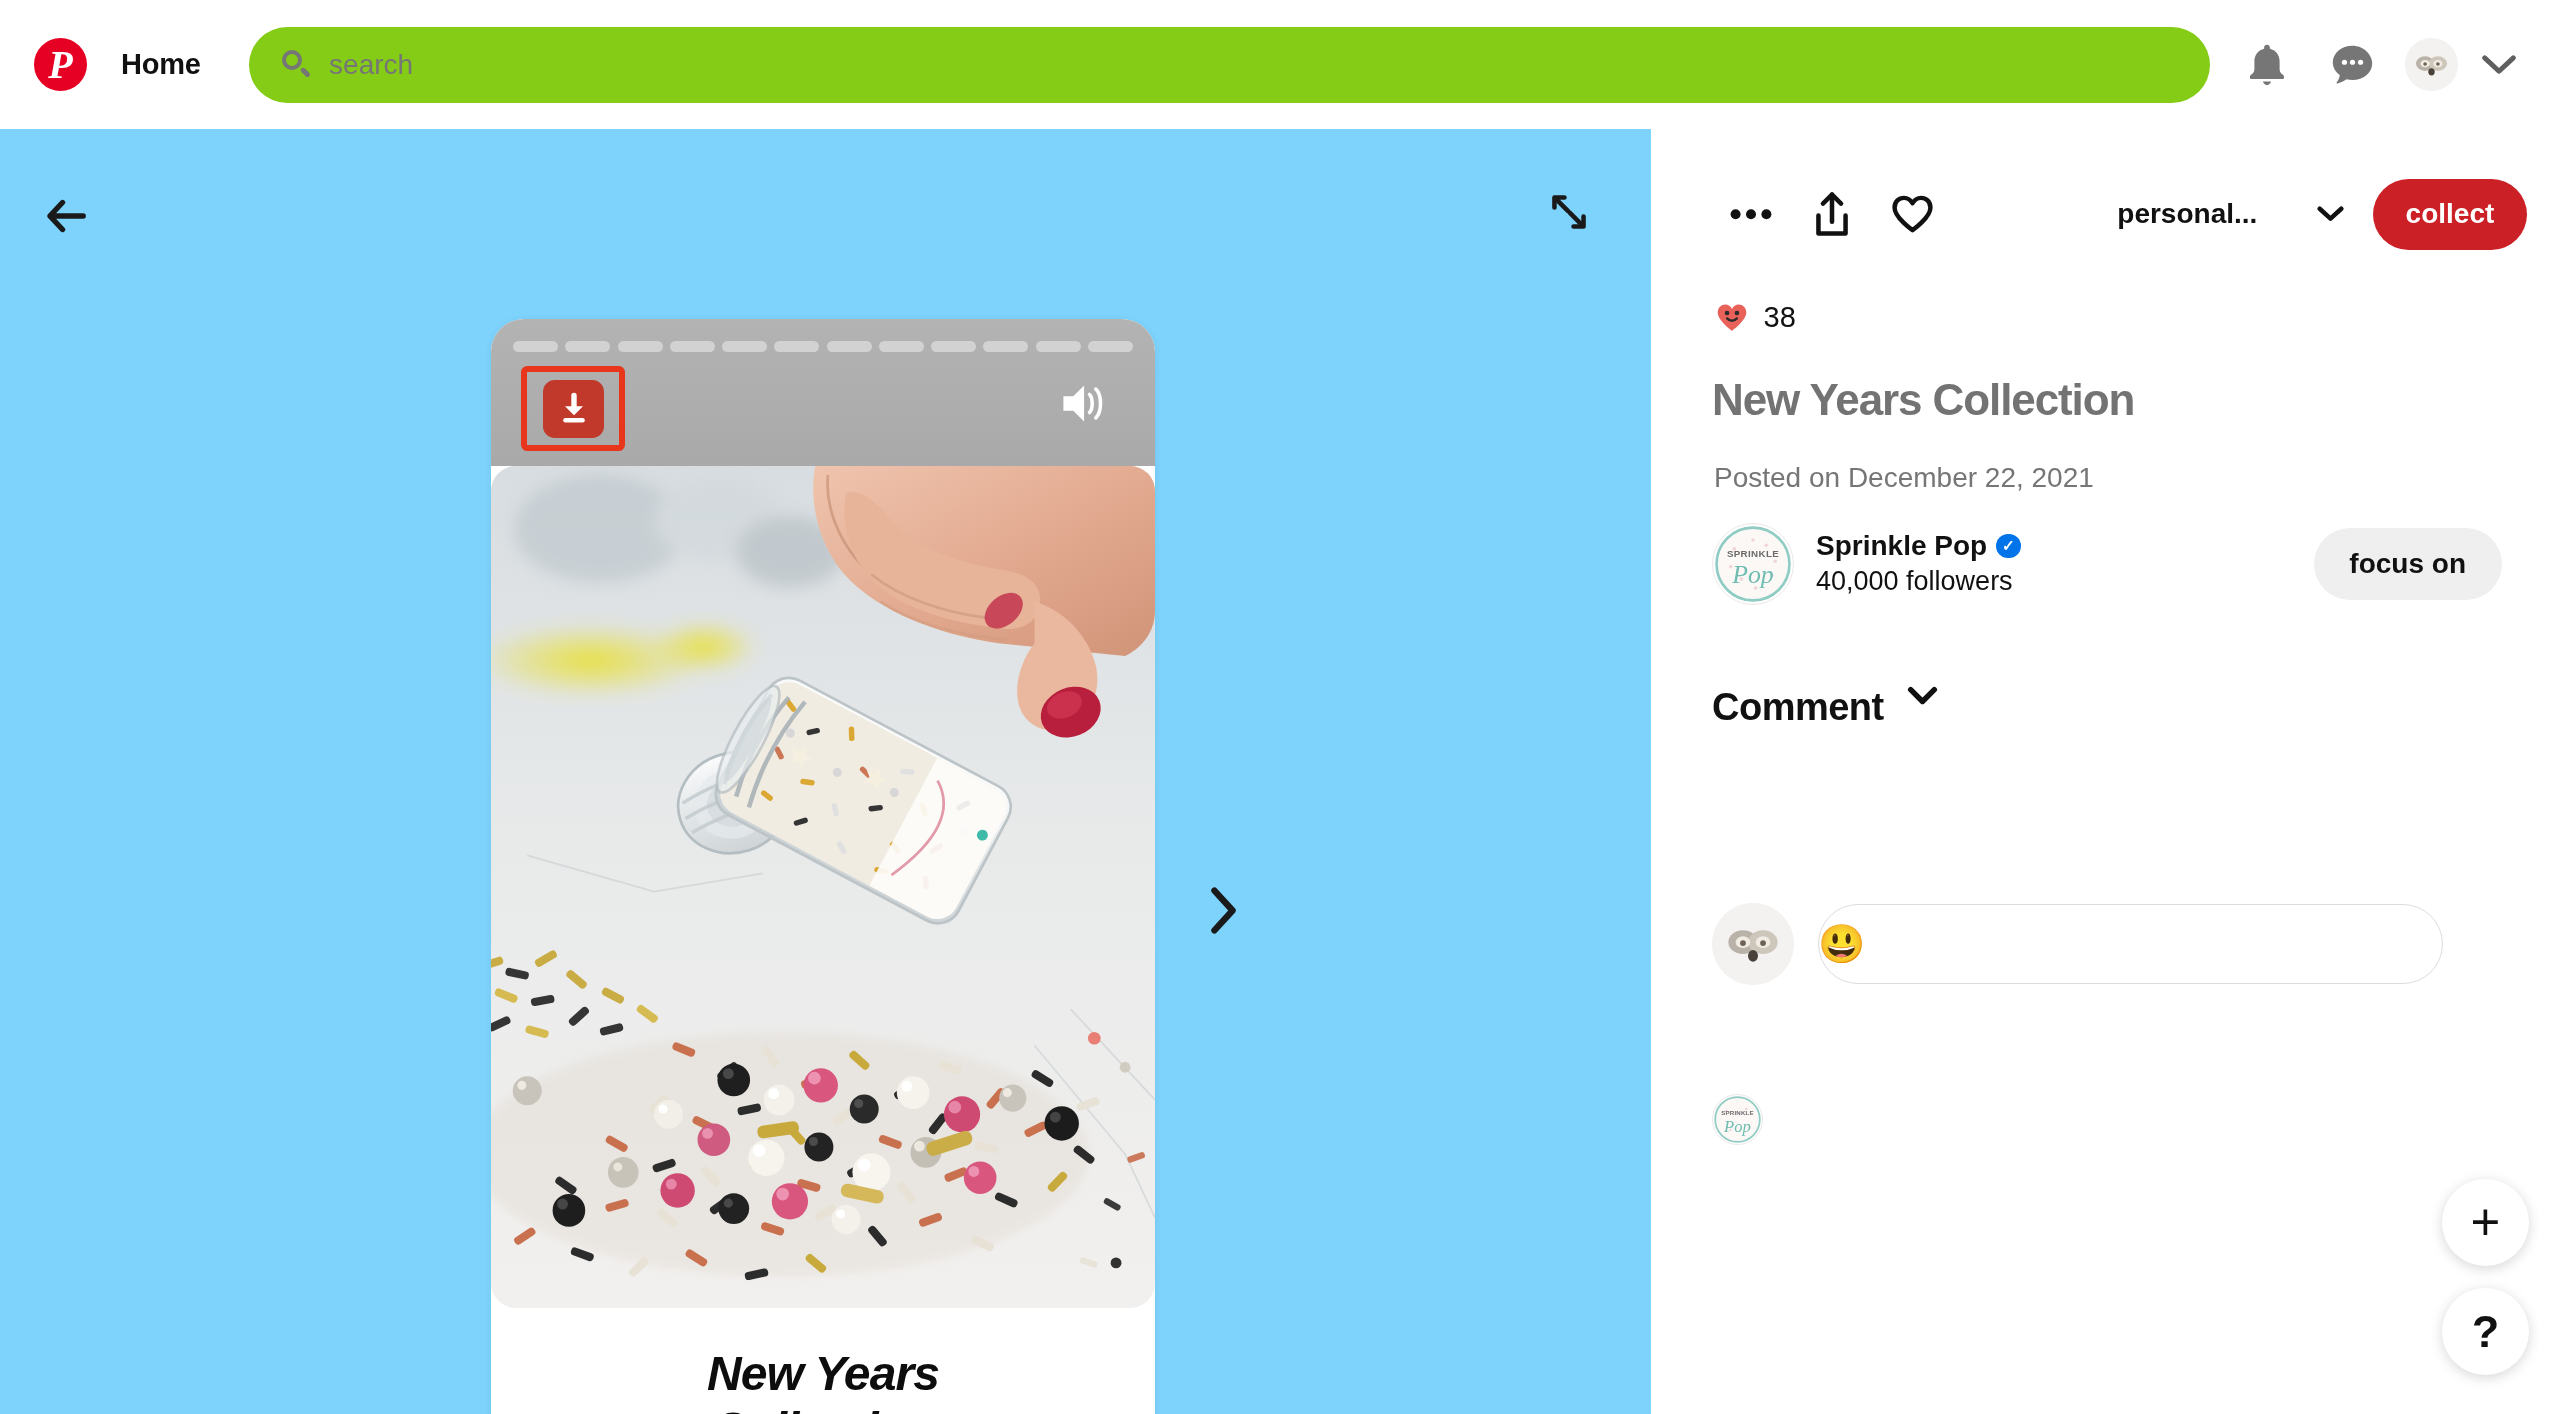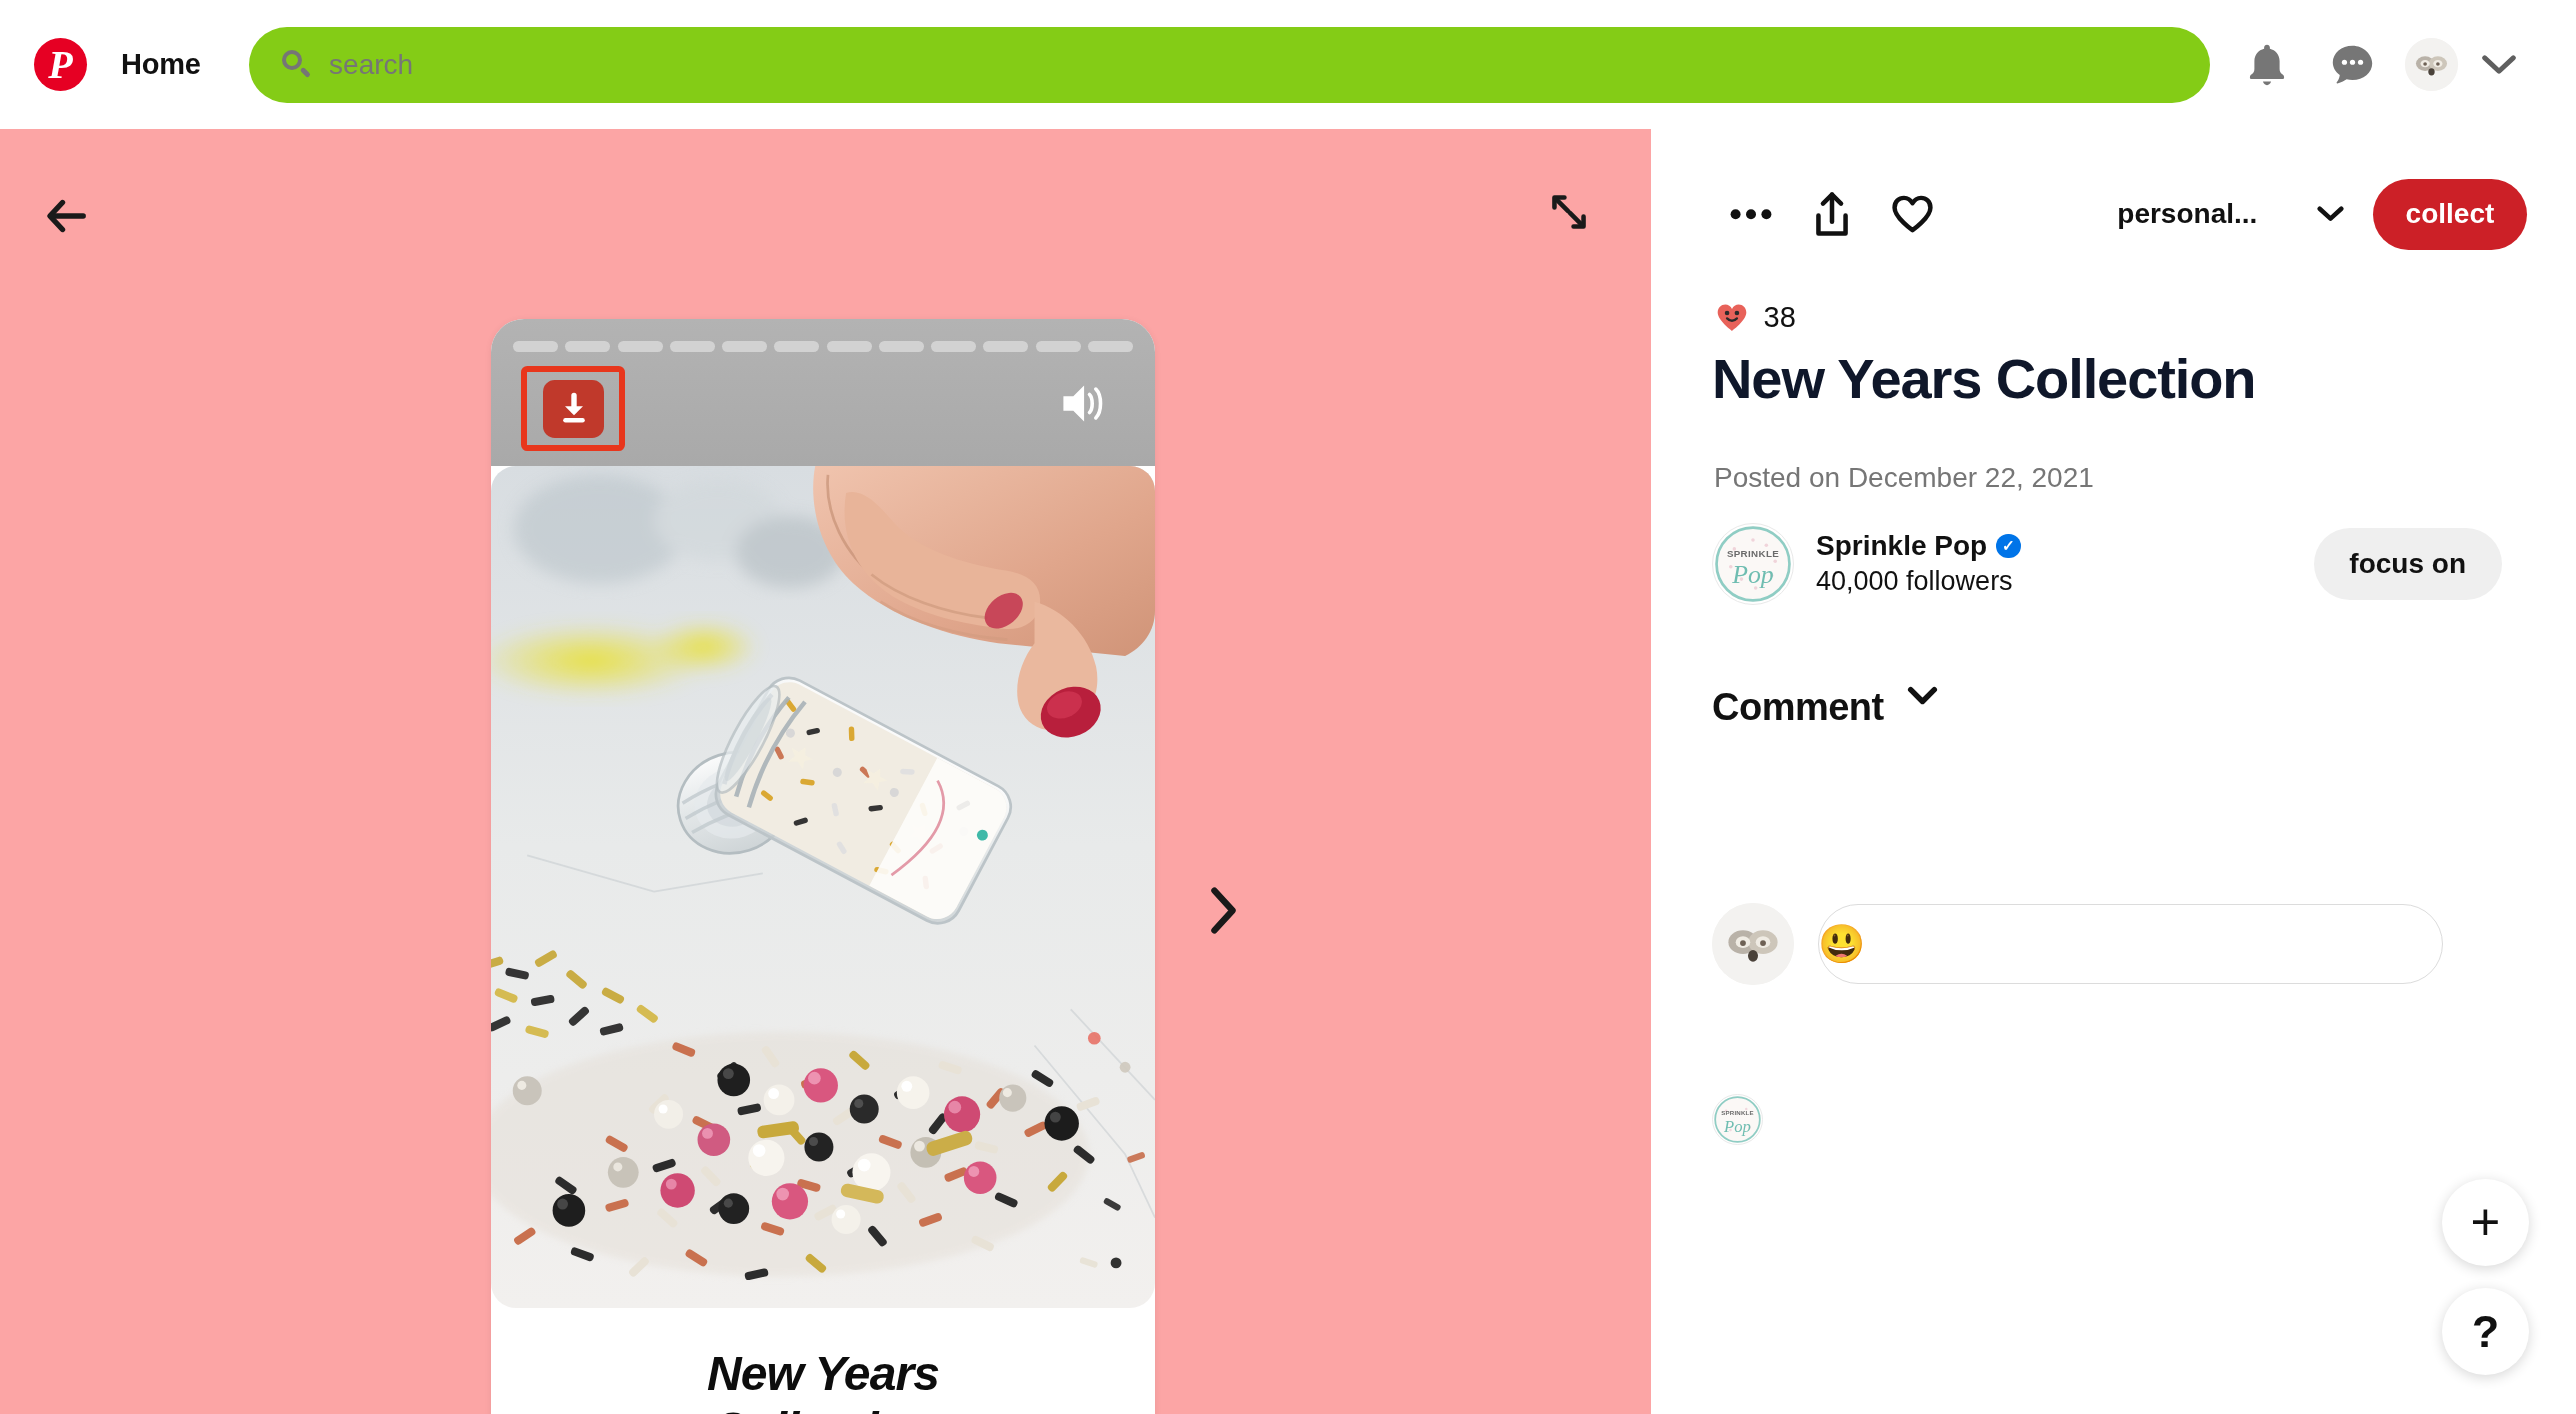--- a/index.html
+++ b/index.html
@@ -74,21 +74,21 @@
   .chevron-btn {
     width: 47px; height: 47px; margin-right: 23.5px;
     display: flex; align-items: center; justify-content: center;
     cursor: pointer;
   }
 
   
   .content-area {
     position: absolute; top: 129px; left: 0;
     width: 1651px; height: 1286px;
-    background: #fca5a5;
+    background: #7dd3fc;
   }
   .right-panel {
     position: absolute; top: 129px; left: 1651px;
     width: 925px; height: 1286px;
     background: #ffffff;
   }
 
   .back-arrow {
     position: absolute; left: 38px; top: 58px;
     width: 58px; height: 58px;
@@ -206,23 +206,23 @@
 
   .reaction-row {
     position: absolute; left: 1715px; top: 301px;
     display: flex; align-items: center;
   }
   .reaction-count {
     margin-left: 14.5px; font-size: 29px; color: #111111;
   }
 
   .pin-title {
-    position: absolute; left: 1712px; top: 348px;
+    position: absolute; left: 1712px; top: 376px;
     width: 779px;
-    font-size: 56px; font-weight: bold; color: #0f172a;
+    font-size: 44px; font-weight: bold; color: #737373;
     letter-spacing: -1.1px; line-height: 1.1;
   }
   .pin-posted {
     position: absolute; left: 1714px; top: 462px;
     font-size: 28px; color: #767676;
   }
 
   .author-row {
     position: absolute; left: 1712px; top: 522px;
     width: 806px; height: 83px;

